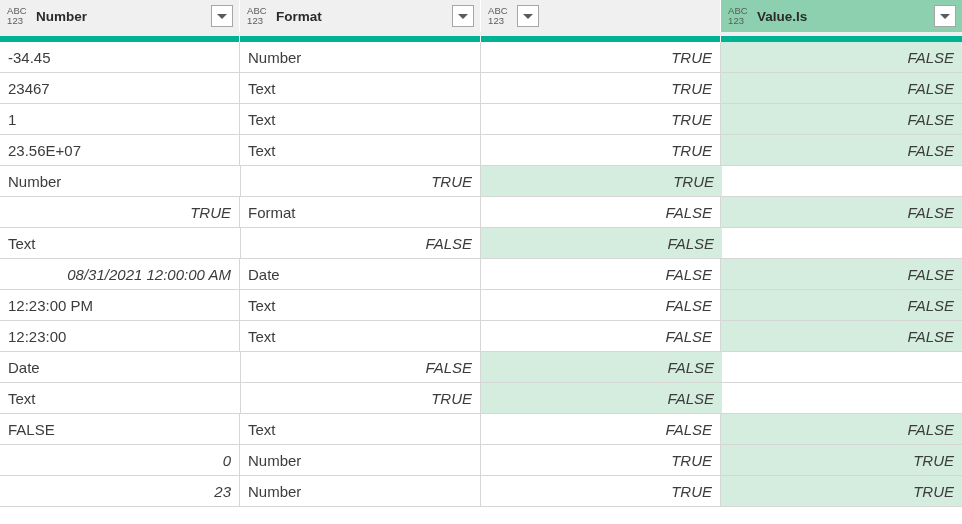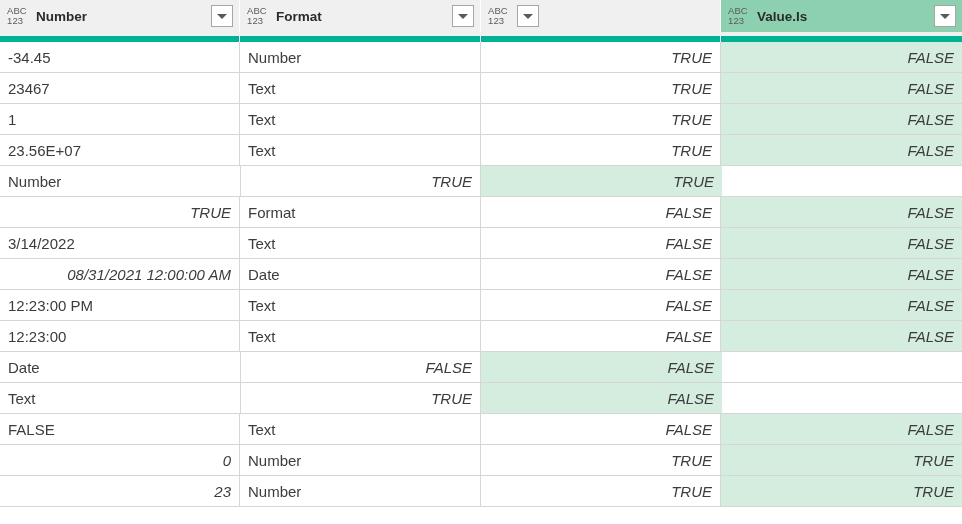--- a/index.html
+++ b/index.html
@@ -228,21 +228,20 @@
         <div class="cell c3 align-right ital">TRUE</div>
         <div class="cell c4 sel align-right ital">TRUE</div>
       </div>
       <div class="row">
         <div class="cell c1 align-right ital">TRUE</div>
         <div class="cell c2 align-left">Format</div>
         <div class="cell c3 align-right ital">FALSE</div>
         <div class="cell c4 sel align-right ital">FALSE</div>
       </div>
       <div class="row">
-        <div class="cell c1 align-left">3/14/2022</div>
         <div class="cell c2 align-left">Text</div>
         <div class="cell c3 align-right ital">FALSE</div>
         <div class="cell c4 sel align-right ital">FALSE</div>
       </div>
       <div class="row">
         <div class="cell c1 align-right ital">08/31/2021 12:00:00 AM</div>
         <div class="cell c2 align-left">Date</div>
         <div class="cell c3 align-right ital">FALSE</div>
         <div class="cell c4 sel align-right ital">FALSE</div>
       </div>

